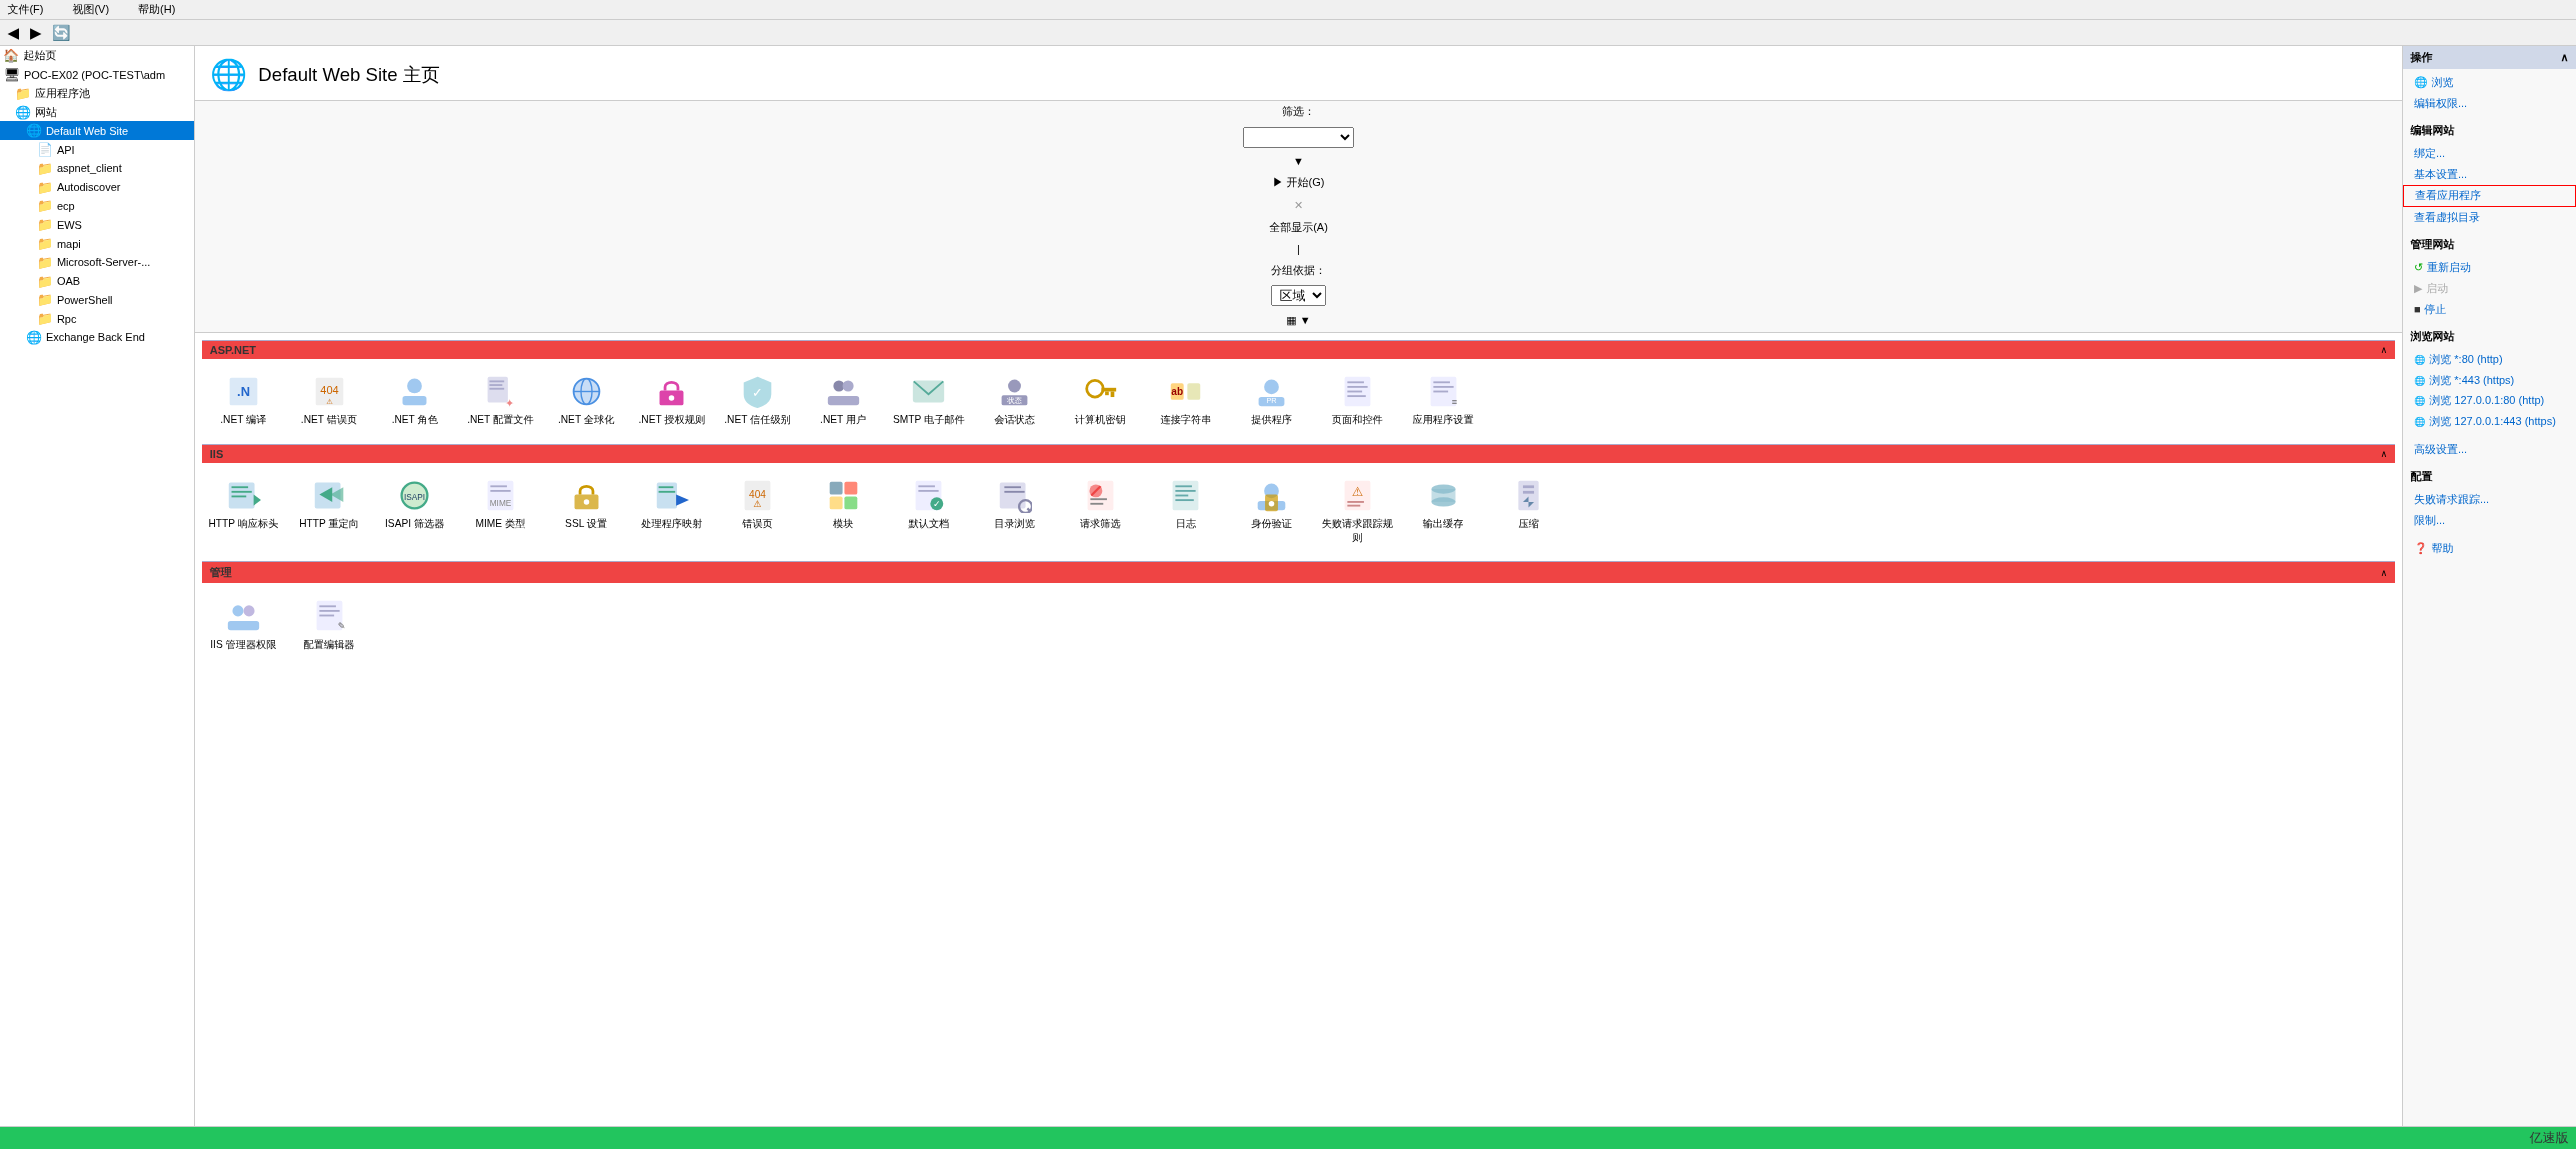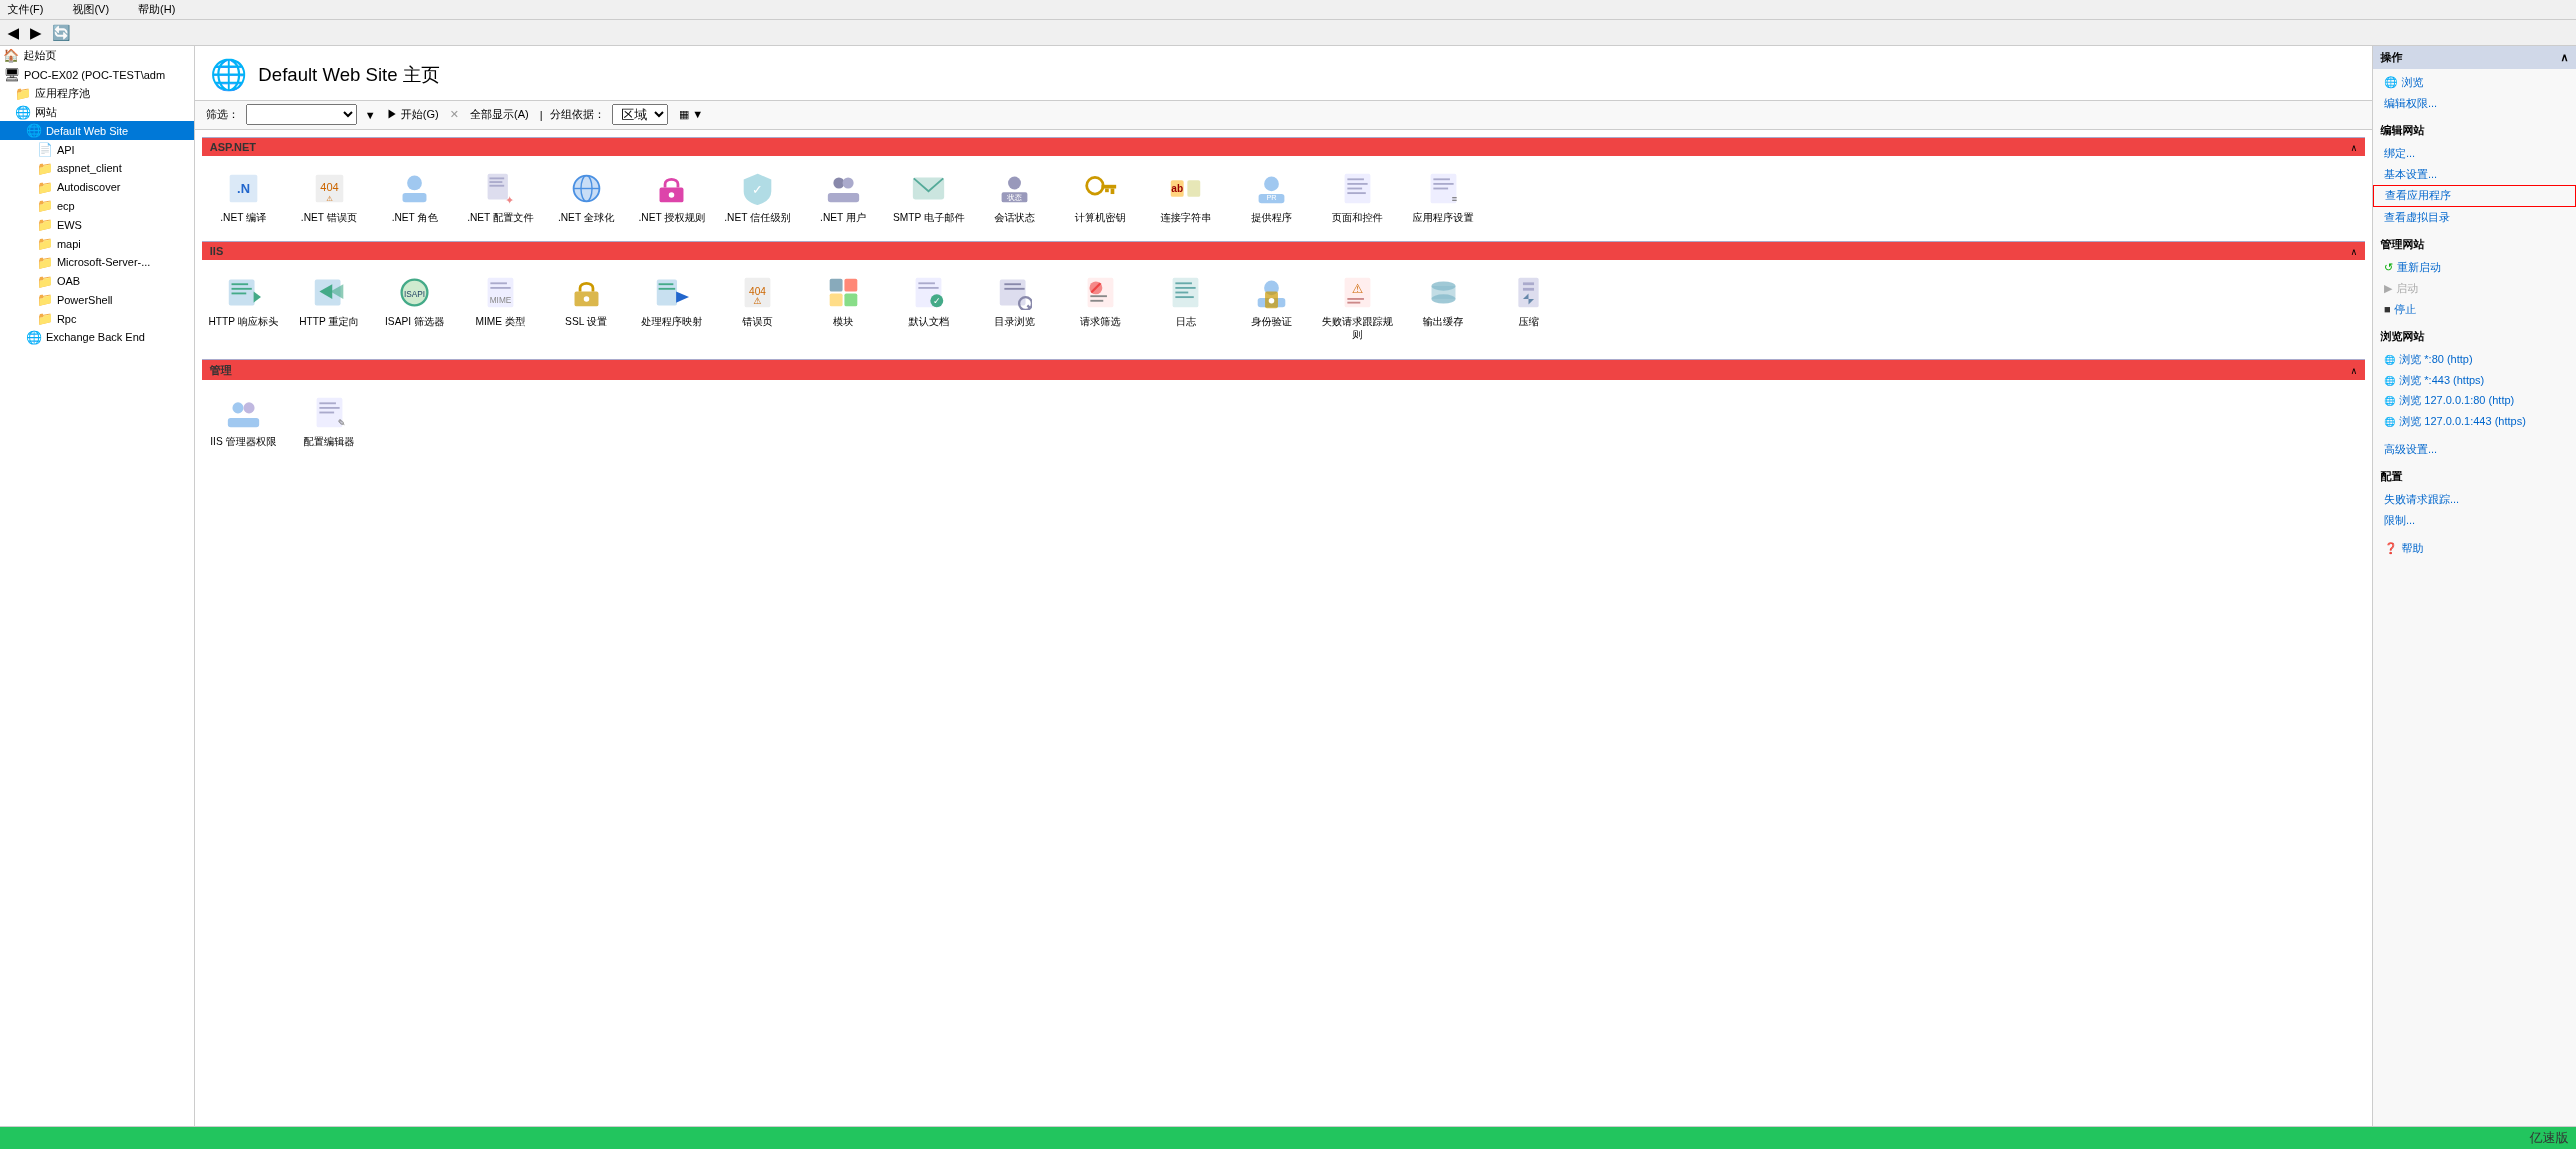--- a/index.html
+++ b/index.html
@@ -27,39 +27,39 @@
 
     
     .content { flex: 1; background: #fff; overflow-y: auto; display: flex; flex-direction: column; }
 
     
     .content-header { padding: 11px 15px 7.4px; border-bottom: 0.9px solid #ccc; display: flex; align-items: center; gap: 11px; background: #fff; }
     .content-header .globe-icon { font-size: 30px; }
     .content-header h1 { font-size: 18.6px; font-weight: normal; }
 
     
-    .filter-bar { padding: 3.7px 11px; border-bottom: 0.9px solid #ccc; display: flex; align-items: center; gap: 7.4px; background: #f8f8f8; font-size: 11px; }
+    .filter-bar { padding: 3.7px 11px; border-bottom: 0.9px solid #ccc; display: flex; align-items: center; gap: 7.4px; background: #f8f8f8; font-size: 11px; flex-direction: column; }
     .filter-bar select { font-size: 13px; padding: 0.9px 3.7px; }
     .filter-btn { font-size: 11px; background: none; border: none; cursor: pointer; color: #000; padding: 0.9px 3.7px; }
     .filter-separator { color: #999; }
 
     
     .icons-area { flex: 1; padding: 7.4px; }
 
     .section-header { display: flex; align-items: center; justify-content: space-between; background: #ef4444; padding: 2.8px 7.4px; margin-bottom: 7.4px; border-top: 0.9px solid #aac; cursor: pointer; }
     .section-header-label { font-size: 11px; font-weight: bold; color: #333; }
     .section-header-arrow { font-size: 9.3px; }
 
     .icons-grid { display: flex; flex-wrap: wrap; gap: 3.7px; margin-bottom: 11px; }
     .icon-item { display: flex; flex-direction: column; align-items: center; width: 82px; padding: 5.6px 3.7px; cursor: pointer; border: 0.9px solid transparent; }
     .icon-item .icon-img { font-size: 30px; width: 37px; height: 37px; display: flex; align-items: center; justify-content: center; margin-bottom: 3.7px; }
     .icon-item .icon-label { text-align: center; font-size: 10.2px; line-height: 1.3; color: #000; }
 
     
-    .right-panel { width: 204px; background: #f8f8f8; border-left: 0.9px solid #ccc; overflow-y: auto; flex-shrink: 0; }
+    .right-panel { width: 174px; background: #f8f8f8; border-left: 0.9px solid #ccc; overflow-y: auto; flex-shrink: 0; }
     .right-panel-section { padding: 3.7px 0; }
     .right-panel-title { background: #d0d8e8; padding: 3.7px 7.4px; font-weight: bold; font-size: 11px; display: flex; align-items: center; justify-content: space-between; }
     .right-panel-item { padding: 2.8px 11px; font-size: 11px; cursor: pointer; display: flex; align-items: center; gap: 3.7px; }
     .right-panel-item a { color: #0066cc; text-decoration: none; }
     .right-panel-group-label { padding: 5.6px 7.4px 1.9px; font-weight: bold; font-size: 11px; }
     .right-panel-item.disabled { color: #999; }
 
     
     .status-bar { background: #22c55e; border-top: 0.9px solid #ccc; padding: 1.9px 7.4px; font-size: 13px; color: #333; display: flex; justify-content: flex-end; }
 

